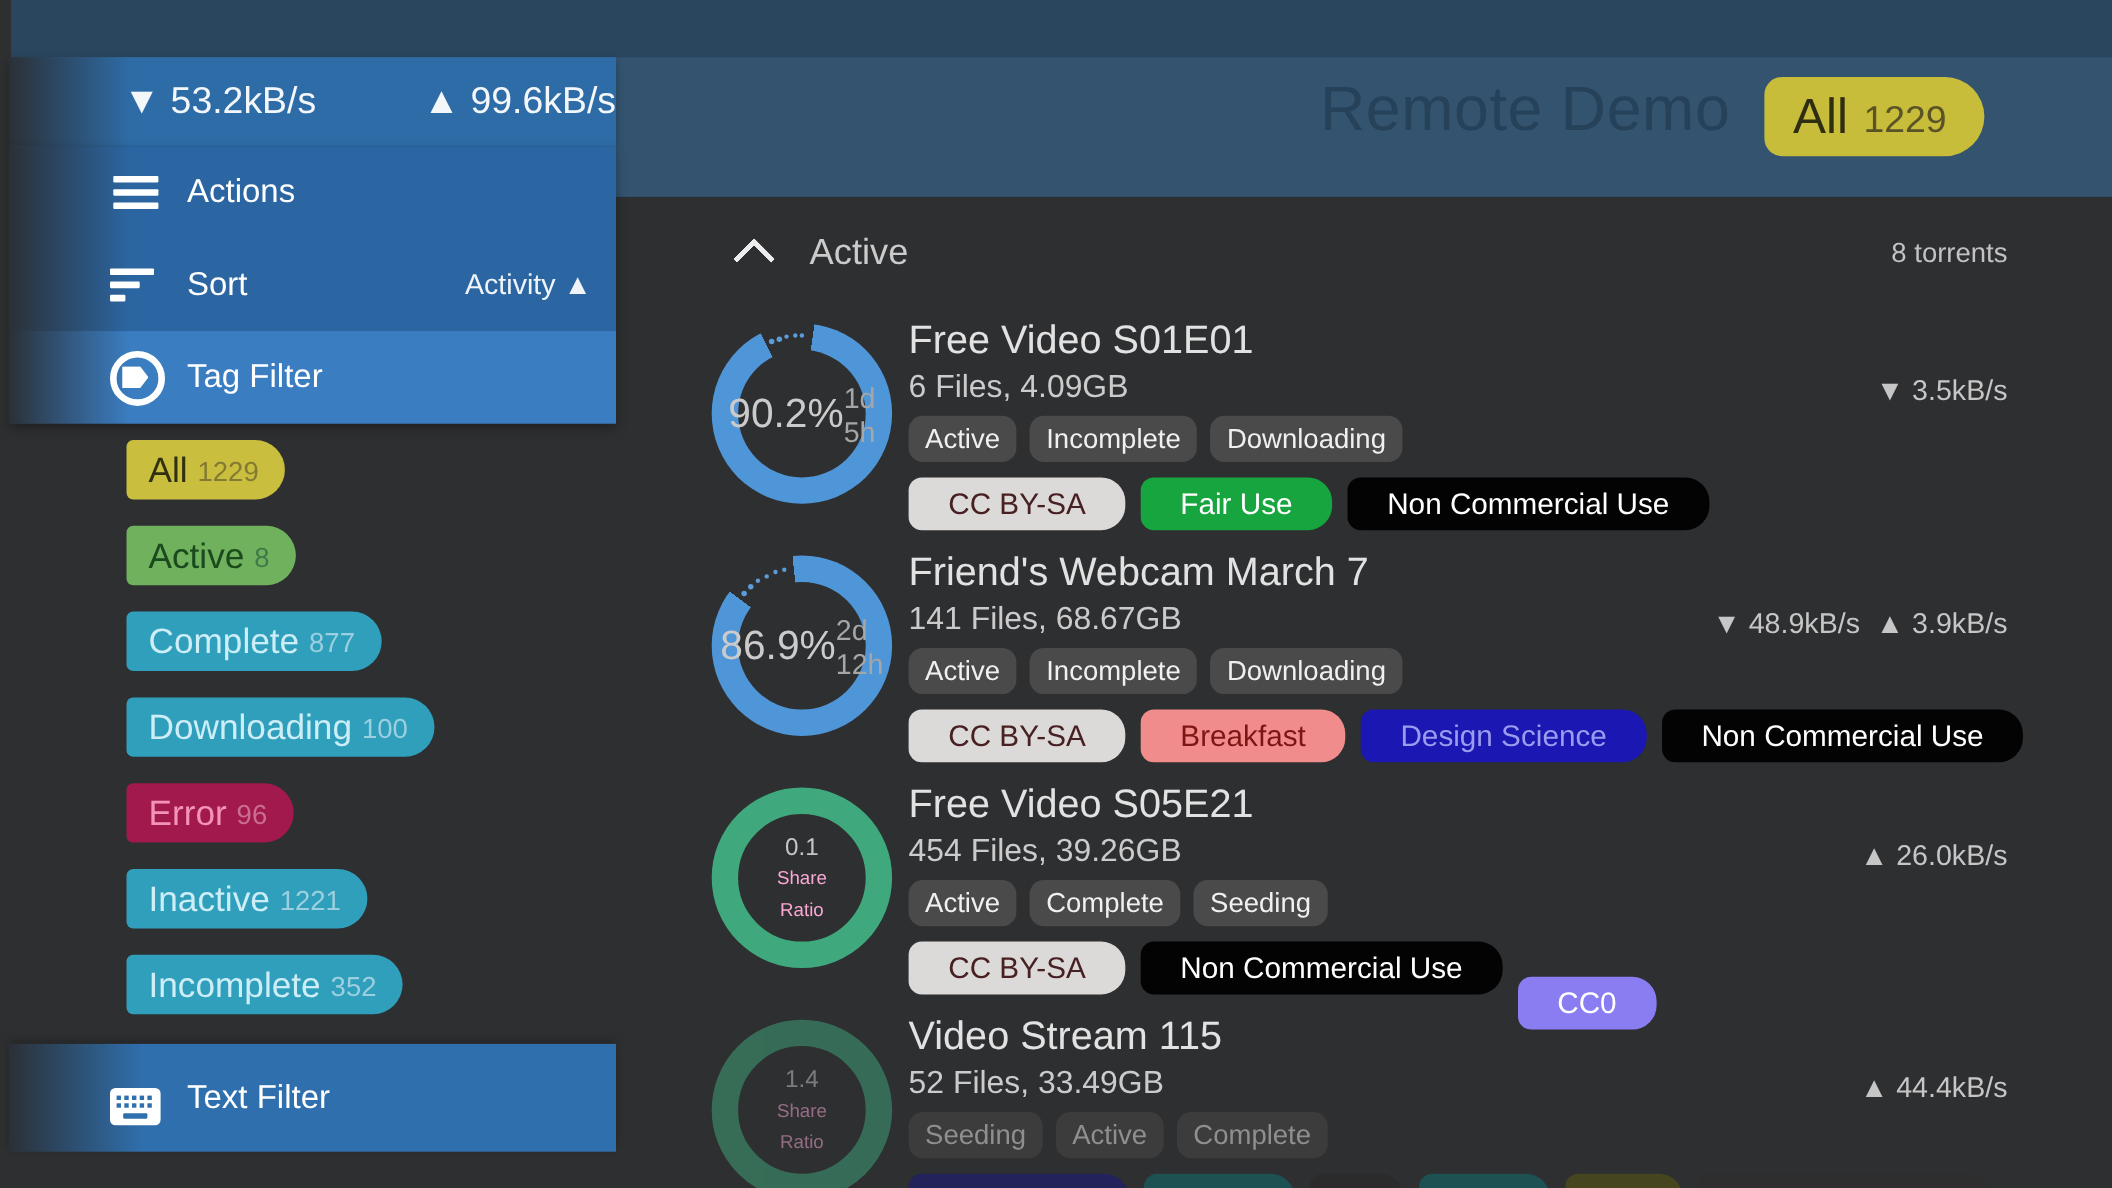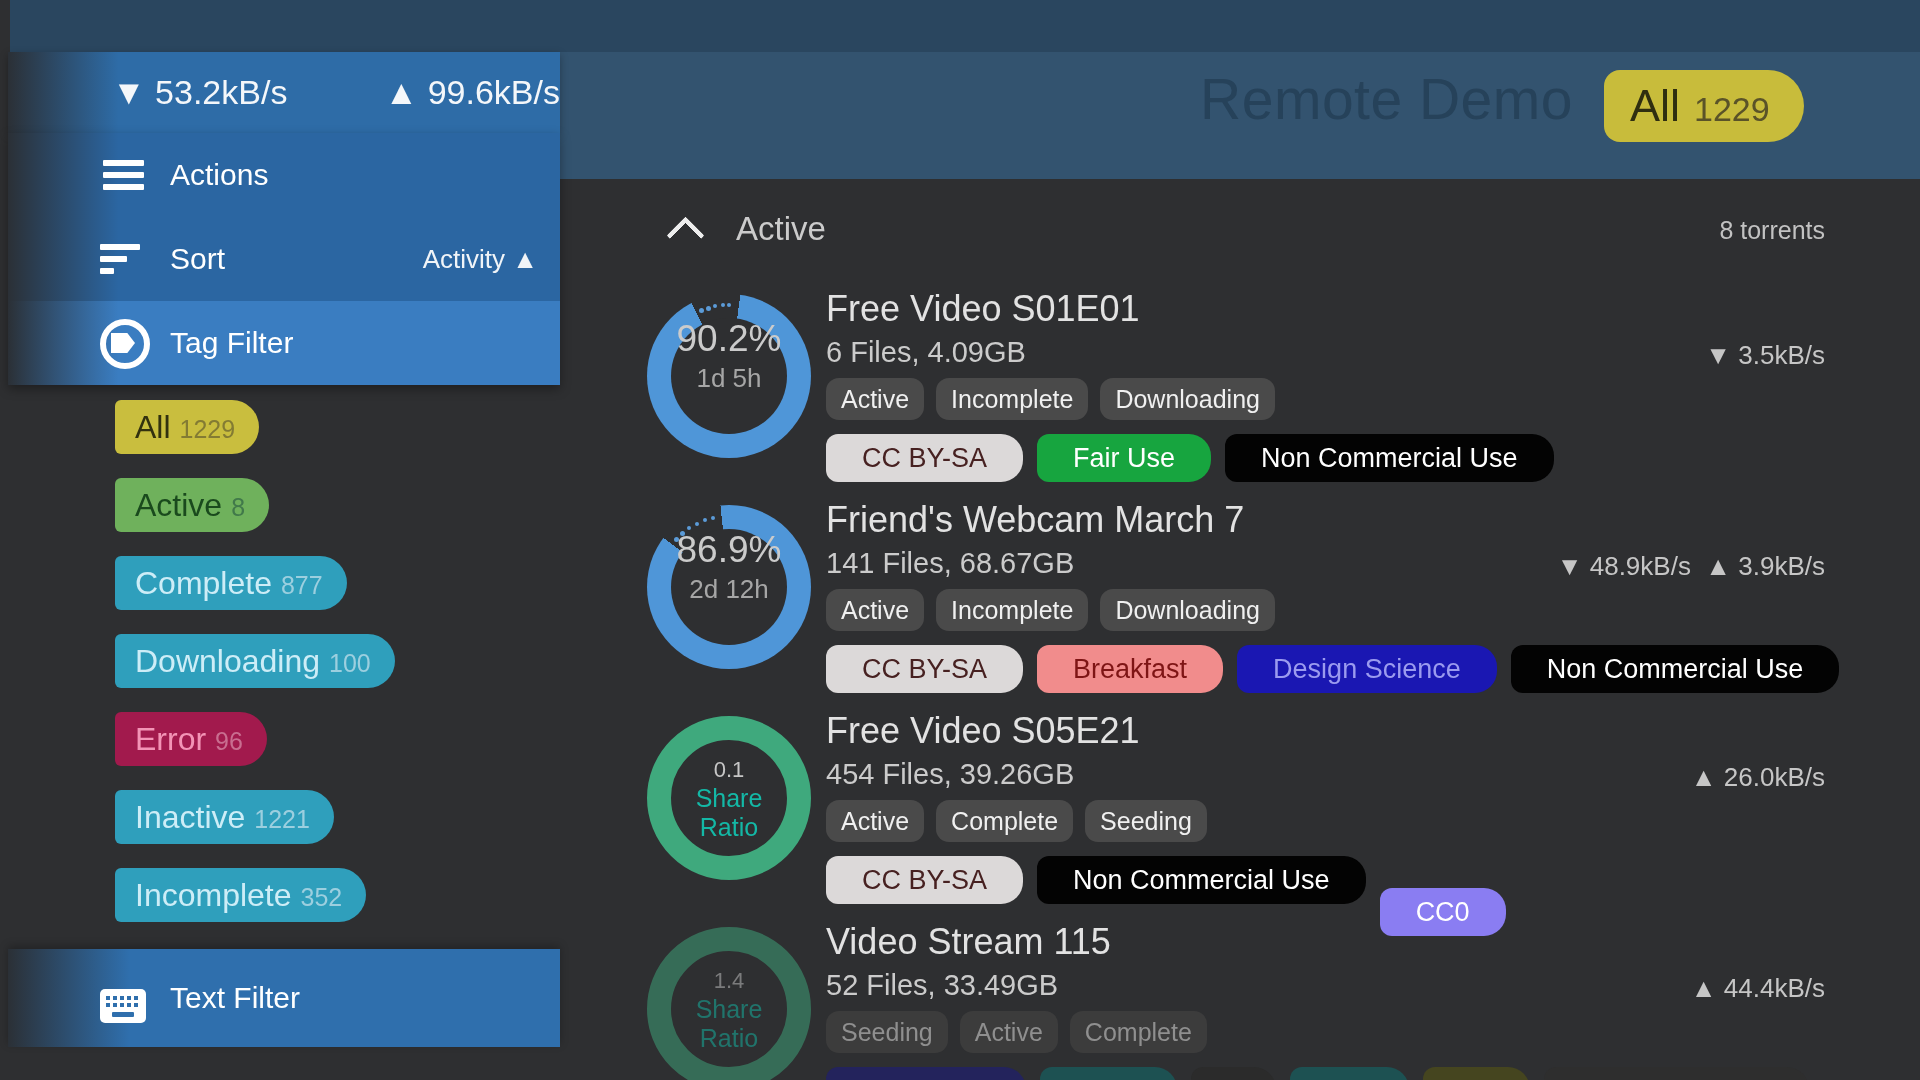--- a/index.html
+++ b/index.html
@@ -29,27 +29,27 @@
         background:#4A4A4A;color:#F0F0F0;font-size:25px;white-space:nowrap;}
   .trow.dim .chip{background:#3C3C3C;color:#8F8F8F;}
   .t-labels{position:absolute;left:826px;top:142px;display:flex;gap:14px;}
   .lbl{height:48px;display:flex;align-items:center;padding:0 36px;border-radius:12px 22px 22px 12px;
        font-size:27px;white-space:nowrap;overflow:hidden;}
   
   .donut{position:absolute;left:647px;top:2px;width:164px;height:164px;}
   .trow.dim .donut{opacity:.5;}
   .ring-pct{position:absolute;inset:0;border-radius:50%;}
   .ring-inner{position:absolute;left:24px;top:24px;width:116px;height:116px;border-radius:50%;
-      background:#2E2F31;display:flex;flex-direction:column;align-items:center;}
+      background:#2E2F31;display:flex;flex-direction:row;align-items:center;justify-content:center;}
   .ring-val{font-size:37px;color:#CBCBCB;}
   .ring-sub{font-size:26px;color:#A6A6A6;margin-top:3px;}
   .ring-ratio{position:absolute;inset:0;border-radius:50%;border:24px solid #3FA97D;
       display:flex;flex-direction:column;align-items:center;justify-content:center;box-sizing:border-box;}
   .ring-rv{font-size:22px;color:#C6C6C6;line-height:29px;}
-  .ring-rl{font-size:25px;color:#14b8a6;line-height:29px;}
+  .ring-rl{font-size:17px;color:#f9a8d4;line-height:29px;}
   .ring-dot{position:absolute;border-radius:50%;background:#5B9BD8;}
   
   #sidebar{position:absolute;left:0;top:0;z-index:10;}
   .panel-grad{background:linear-gradient(90deg,#2b3036 0%,#2E6CA7 20%,#2E6CA7 100%);justify-content:space-between;}
   #speed-panel{position:absolute;left:8px;top:52px;width:552px;height:81px;
       display:flex;align-items:center;padding-left:104px;box-sizing:border-box;gap:52px;
       box-shadow:0 3px 8px rgba(0,0,0,.30);}
   #speed-panel span{font-size:34px;color:#F4F7FA;white-space:pre;}
   #menu-panel{position:absolute;left:8px;top:133px;width:552px;height:252px;
       background:linear-gradient(90deg,#2b3036 0%,#2B66A2 20%,#2B66A2 100%);

